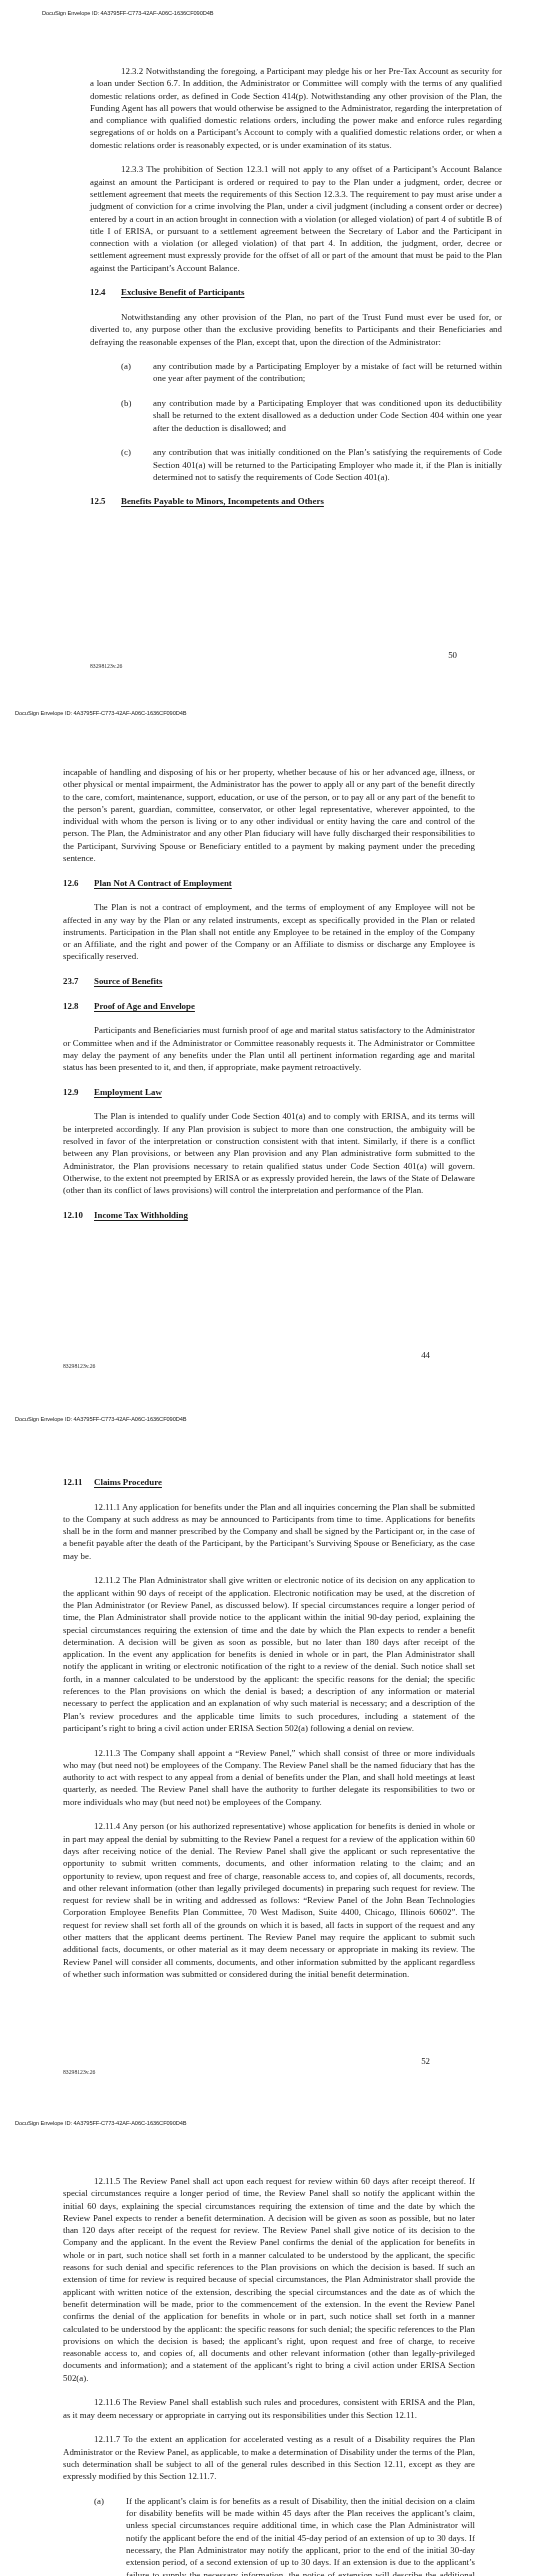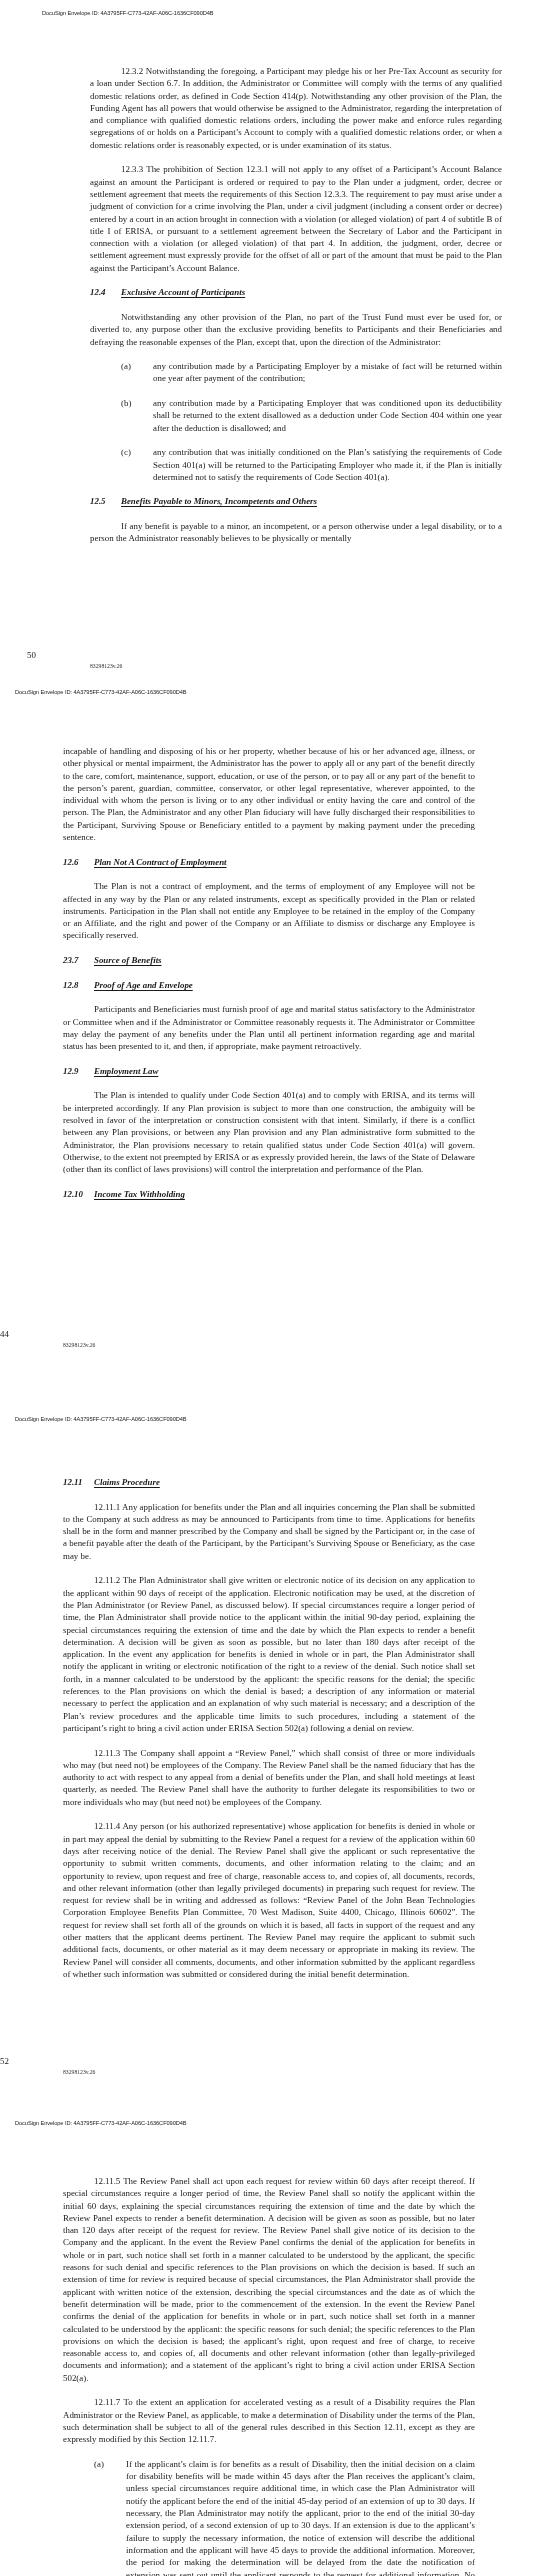--- a/index.html
+++ b/index.html
@@ -1,19 +1,19 @@
 <!DOCTYPE html>
 <html style="font-size:8.2px"><head>
   <meta charset="utf-8">
   <style>
     html, body { margin: 0; padding: 0; background: #ffffff; }
     body { width: 544px; height: 2813px; position: relative; overflow: hidden; color: #1a1a1a; }
     .page { position: absolute; left: 0; width: 544px; height: 703px; }
     .page-1 { top: 0; margin-left: 27px; }
-    .page-2 { top: 679px; }
+    .page-2 { top: 700px; }
     .page-3 { top: 1406px; }
     .page-4 { top: 2110px; }
     .envelope {
       position: absolute; left: 15px; top: 8.8px;
       font-family: "Liberation Sans", "DejaVu Sans", sans-serif;
       font-size: 6.2px; color: #222; letter-spacing: -0.1px;
       transform: scaleX(0.92); transform-origin: left top;
     }
     .body {
       position: absolute; left: 63px; width: 412px;
@@ -23,67 +23,66 @@
     }
     .page-1 .body { top: 65px; }
     .page-2 .body { top: 66px; }
     .page-3 .body { top: 130px; }
     .page-4 .body { top: 58px; }
     p { margin: 0 0 12.3px 0; }
     p.indent { text-indent: 31px; }
     p.cont { text-indent: 0; }
     .heading {
       font-weight: bold; margin: 0 0 12.3px 0;
-      display: flex; text-align: left; font-style: italic;
+      display: flex; text-align: left;
     }
     .heading .num { width: 31px; flex: none; }
     .heading .title { text-decoration: underline; text-underline-offset: 1.5px; }
     .list-item { display: flex; margin: 0 0 12.3px 31px; }
     .list-item .label { width: 32px; flex: none; text-align: left; }
     .list-item .text { flex: 1; text-align: justify; }
     .page-number {
-      position: absolute; left: 0; width: 430px; text-align: left;
+      position: absolute; left: 0; width: 430px; text-align: right;
       font-family: "Liberation Serif", "DejaVu Serif", serif; font-size: 8.9px;
       top: 650px;
     }
     .doc-id {
       position: absolute; left: 63px; top: 663px;
       font-family: "Liberation Serif", "DejaVu Serif", serif; font-size: 5.7px; color: #333;
     }
   </style>
 </head>
 <body>
 
 <div class="page page-1">
   <div class="envelope">DocuSign Envelope ID: 4A3795FF-C773-42AF-A06C-1636CF090D4B</div>
   <div class="body">
     <p class="indent">12.3.2 Notwithstanding the foregoing, a Participant may pledge his or her Pre-Tax Account as security for a loan under Section 6.7. In addition, the Administrator or Committee will comply with the terms of any qualified domestic relations order, as defined in Code Section 414(p). Notwithstanding any other provision of the Plan, the Funding Agent has all powers that would otherwise be assigned to the Administrator, regarding the interpretation of and compliance with qualified domestic relations orders, including the power make and enforce rules regarding segregations of or holds on a Participant’s Account to comply with a qualified domestic relations order, or when a domestic relations order is reasonably expected, or is under examination of its status.</p>
     <p class="indent">12.3.3 The prohibition of Section 12.3.1 will not apply to any offset of a Participant’s Account Balance against an amount the Participant is ordered or required to pay to the Plan under a judgment, order, decree or settlement agreement that meets the requirements of this Section 12.3.3. The requirement to pay must arise under a judgment of conviction for a crime involving the Plan, under a civil judgment (including a consent order or decree) entered by a court in an action brought in connection with a violation (or alleged violation) of part 4 of subtitle B of title I of ERISA, or pursuant to a settlement agreement between the Secretary of Labor and the Participant in connection with a violation (or alleged violation) of that part 4. In addition, the judgment, order, decree or settlement agreement must expressly provide for the offset of all or part of the amount that must be paid to the Plan against the Participant’s Account Balance.</p>
     <div class="heading">
       <span class="num">12.4</span>
-      <span class="title">Exclusive Account of Participants</span>
+      <span class="title">Exclusive Benefit of Participants</span>
     </div>
     <p class="indent">Notwithstanding any other provision of the Plan, no part of the Trust Fund must ever be used for, or diverted to, any purpose other than the exclusive providing benefits to Participants and their Beneficiaries and defraying the reasonable expenses of the Plan, except that, upon the direction of the Administrator:</p>
     <div class="list-item">
       <span class="label">(a)</span>
       <span class="text">any contribution made by a Participating Employer by a mistake of fact will be returned within one year after payment of the contribution;</span>
     </div>
     <div class="list-item">
       <span class="label">(b)</span>
       <span class="text">any contribution made by a Participating Employer that was conditioned upon its deductibility shall be returned to the extent disallowed as a deduction under Code Section 404 within one year after the deduction is disallowed; and</span>
     </div>
     <div class="list-item">
       <span class="label">(c)</span>
       <span class="text">any contribution that was initially conditioned on the Plan’s satisfying the requirements of Code Section 401(a) will be returned to the Participating Employer who made it, if the Plan is initially determined not to satisfy the requirements of Code Section 401(a).</span>
     </div>
     <div class="heading">
       <span class="num">12.5</span>
       <span class="title">Benefits Payable to Minors, Incompetents and Others</span>
     </div>
-    <p class="indent">If any benefit is payable to a minor, an incompetent, or a person otherwise under a legal disability, or to a person the Administrator reasonably believes to be physically or mentally</p>
   </div>
   <div class="page-number">50</div>
   <div class="doc-id">83298123v.26</div>
 </div>
 
 <div class="page page-2">
   <div class="envelope">DocuSign Envelope ID: 4A3795FF-C773-42AF-A06C-1636CF090D4B</div>
   <div class="body">
     <p class="cont">incapable of handling and disposing of his or her property, whether because of his or her advanced age, illness, or other physical or mental impairment, the Administrator has the power to apply all or any part of the benefit directly to the care, comfort, maintenance, support, education, or use of the person, or to pay all or any part of the benefit to the person’s parent, guardian, committee, conservator, or other legal representative, wherever appointed, to the individual with whom the person is living or to any other individual or entity having the care and control of the person. The Plan, the Administrator and any other Plan fiduciary will have fully discharged their responsibilities to the Participant, Surviving Spouse or Beneficiary entitled to a payment by making payment under the preceding sentence.</p>
     <div class="heading">
@@ -127,20 +126,21 @@
     <p class="indent">12.11.4 Any person (or his authorized representative) whose application for benefits is denied in whole or in part may appeal the denial by submitting to the Review Panel a request for a review of the application within 60 days after receiving notice of the denial. The Review Panel shall give the applicant or such representative the opportunity to submit written comments, documents, and other information relating to the claim; and an opportunity to review, upon request and free of charge, reasonable access to, and copies of, all documents, records, and other relevant information (other than legally privileged documents) in preparing such request for review. The request for review shall be in writing and addressed as follows: “Review Panel of the John Bean Technologies Corporation Employee Benefits Plan Committee, 70 West Madison, Suite 4400, Chicago, Illinois 60602”. The request for review shall set forth all of the grounds on which it is based, all facts in support of the request and any other matters that the applicant deems pertinent. The Review Panel may require the applicant to submit such additional facts, documents, or other material as it may deem necessary or appropriate in making its review. The Review Panel will consider all comments, documents, and other information submitted by the applicant regardless of whether such information was submitted or considered during the initial benefit determination.</p>
   </div>
   <div class="page-number">52</div>
   <div class="doc-id">83298123v.26</div>
 </div>
 
 <div class="page page-4">
   <div class="envelope">DocuSign Envelope ID: 4A3795FF-C773-42AF-A06C-1636CF090D4B</div>
   <div class="body" style="top:65px;">
     <p class="indent">12.11.5 The Review Panel shall act upon each request for review within 60 days after receipt thereof. If special circumstances require a longer period of time, the Review Panel shall so notify the applicant within the initial 60 days, explaining the special circumstances requiring the extension of time and the date by which the Review Panel expects to render a benefit determination. A decision will be given as soon as possible, but no later than 120 days after receipt of the request for review. The Review Panel shall give notice of its decision to the Company and the applicant. In the event the Review Panel confirms the denial of the application for benefits in whole or in part, such notice shall set forth in a manner calculated to be understood by the applicant, the specific reasons for such denial and specific references to the Plan provisions on which the decision is based. If such an extension of time for review is required because of special circumstances, the Plan Administrator shall provide the applicant with written notice of the extension, describing the special circumstances and the date as of which the benefit determination will be made, prior to the commencement of the extension. In the event the Review Panel confirms the denial of the application for benefits in whole or in part, such notice shall set forth in a manner calculated to be understood by the applicant: the specific reasons for such denial; the specific references to the Plan provisions on which the decision is based; the applicant’s right, upon request and free of charge, to receive reasonable access to, and copies of, all documents and other relevant information (other than legally-privileged documents and information); and a statement of the applicant’s right to bring a civil action under ERISA Section 502(a).</p>
+    <p class="indent">12.11.6 The Review Panel shall establish such rules and procedures, consistent with ERISA and the Plan, as it may deem necessary or appropriate in carrying out its responsibilities under this Section 12.11.</p>
     <p class="indent">12.11.7 To the extent an application for accelerated vesting as a result of a Disability requires the Plan Administrator or the Review Panel, as applicable, to make a determination of Disability under the terms of the Plan, such determination shall be subject to all of the general rules described in this Section 12.11, except as they are expressly modified by this Section 12.11.7.</p>
     <div class="list-item">
       <span class="label">(a)</span>
       <span class="text">If the applicant’s claim is for benefits as a result of Disability, then the initial decision on a claim for disability benefits will be made within 45 days after the Plan receives the applicant’s claim, unless special circumstances require additional time, in which case the Plan Administrator will notify the applicant before the end of the initial 45-day period of an extension of up to 30 days. If necessary, the Plan Administrator may notify the applicant, prior to the end of the initial 30-day extension period, of a second extension of up to 30 days. If an extension is due to the applicant’s failure to supply the necessary information, the notice of extension will describe the additional information and the applicant will have 45 days to provide the additional information. Moreover, the period for making the determination will be delayed from the date the notification of extension was sent out until the applicant responds to the request for additional information. No additional extensions may be made, except with the applicant’s voluntary consent. The contents of the notice shall be the same as described in Section 12.11.2 above. If a benefit claim as a result of Disability is denied in whole or in part, the applicant (or his authorized representative) will receive written or electronic notification, as described in Section 12.11.2.</span>
     </div>
   </div>
 
 </div>
 
 

